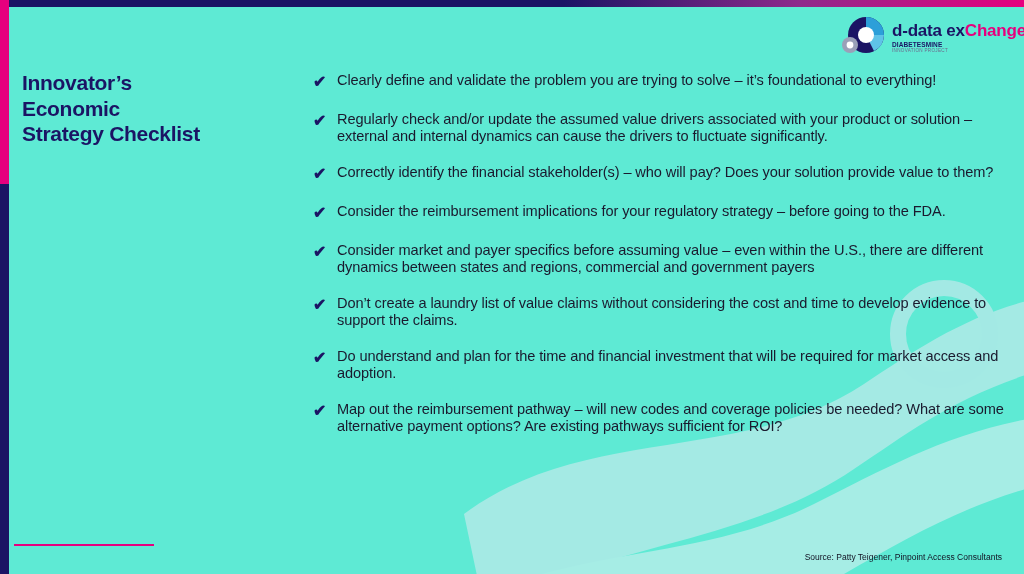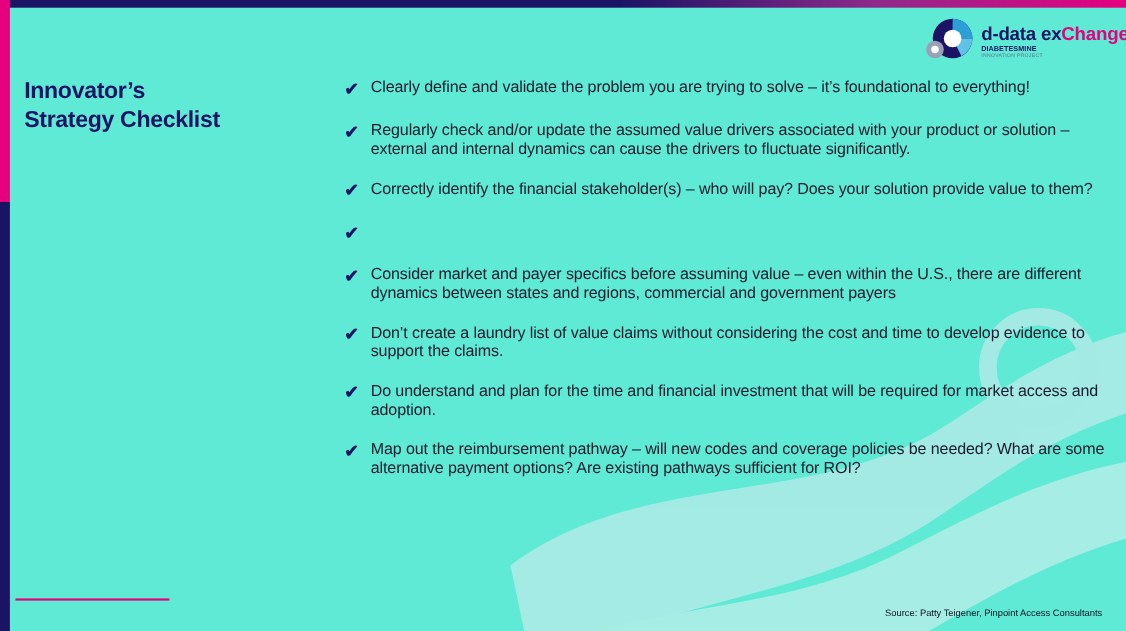--- a/index.html
+++ b/index.html
@@ -191,38 +191,40 @@
     </div>
     <div class="logo-text">
       <div class="logo-line1"><span>d-data </span><span class="ex">ex</span><span class="ch">Change</span></div>
       <div class="logo-line2">DIABETESMINE</div>
       <div class="logo-line3">INNOVATION PROJECT</div>
     </div>
   </div>
 
   <div class="title">
     <div>Innovator’s</div>
+    <div>Economic</div>
     <div>Strategy Checklist</div>
   </div>
 
   <div class="checklist">
     <div class="check-item">
       <span class="check-mark">✔</span>
       <span class="check-text">Clearly define and validate the problem you are trying to solve – it’s foundational to everything!</span>
     </div>
     <div class="check-item">
       <span class="check-mark">✔</span>
       <span class="check-text">Regularly check and/or update the assumed value drivers associated with your product or solution – external and internal dynamics can cause the drivers to fluctuate significantly.</span>
     </div>
     <div class="check-item">
       <span class="check-mark">✔</span>
       <span class="check-text">Correctly identify the financial stakeholder(s) – who will pay? Does your solution provide value to them?</span>
     </div>
     <div class="check-item">
       <span class="check-mark">✔</span>
+      <span class="check-text">Consider the reimbursement implications for your regulatory strategy – before going to the FDA.</span>
     </div>
     <div class="check-item">
       <span class="check-mark">✔</span>
       <span class="check-text">Consider market and payer specifics before assuming value – even within the U.S., there are different dynamics between states and regions, commercial and government payers</span>
     </div>
     <div class="check-item">
       <span class="check-mark">✔</span>
       <span class="check-text">Don’t create a laundry list of value claims without considering the cost and time to develop evidence to support the claims.</span>
     </div>
     <div class="check-item">

